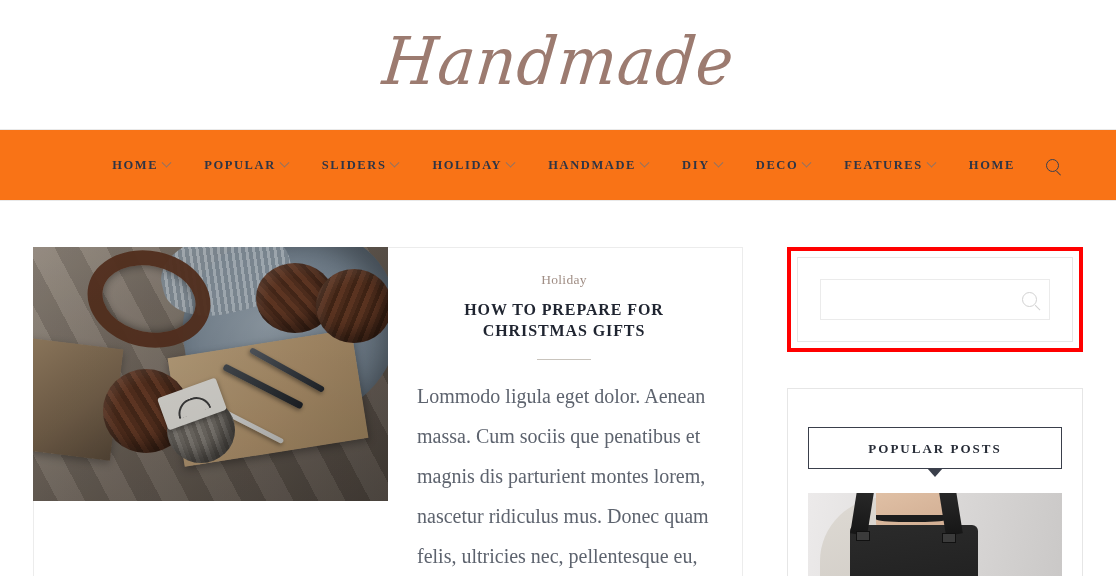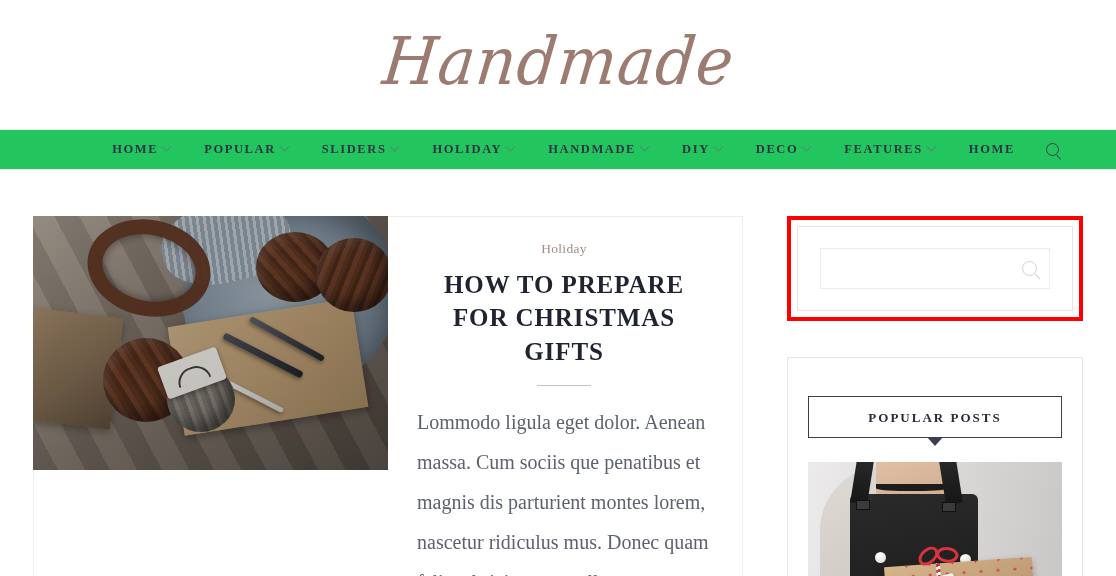--- a/index.html
+++ b/index.html
@@ -28,25 +28,25 @@
     transform: skewX(-6deg) scaleY(1.06);
     font-weight: 400;
     text-rendering: geometricPrecision;
     padding-bottom: 6px;
   }
 
   
   .nav-bar {
     border-top: 1px solid #e9e9e9;
     border-bottom: 1px solid #e9e9e9;
-    height: 41px;
+    height: 72px;
     display: flex;
     align-items: center;
     justify-content: center;
-    background: #22c55e;
+    background: #f97316;
     padding-left: 48px;
   }
   .nav-list {
     display: flex;
     align-items: center;
     list-style: none;
     gap: 0px;
   }
   .nav-item {
     display: flex;
@@ -208,21 +208,21 @@
     font-family: "Liberation Serif", serif;
     font-size: 13.5px;
     color: #a08e85;
     letter-spacing: .3px;
     cursor: pointer;
   }
   .post-title {
     margin-top: 11px;
     font-family: "Liberation Serif", serif;
     font-weight: 700;
-    font-size: 25px;
+    font-size: 16px;
     line-height: 1.33;
     letter-spacing: .9px;
     color: #1f2430;
     cursor: pointer;
     max-width: 290px;
   }
   .post-meta {
     margin-top: 13px;
     font-family: "Liberation Serif", serif;
     font-size: 14px;

